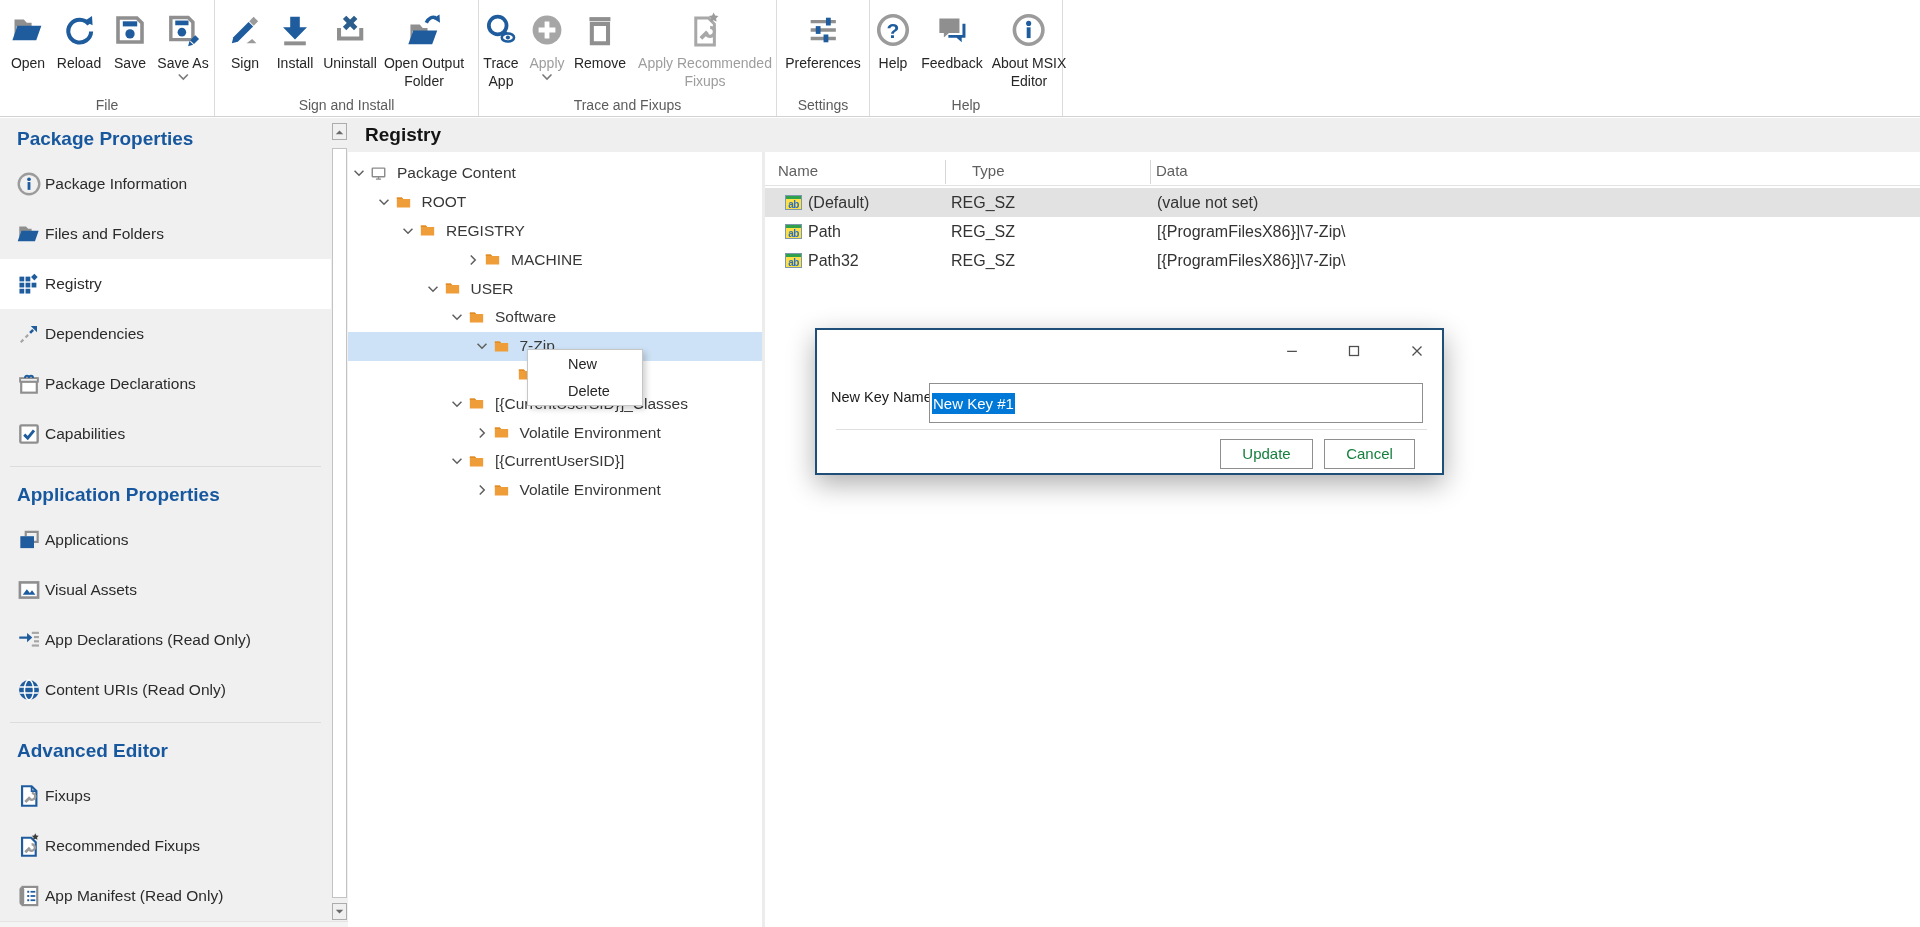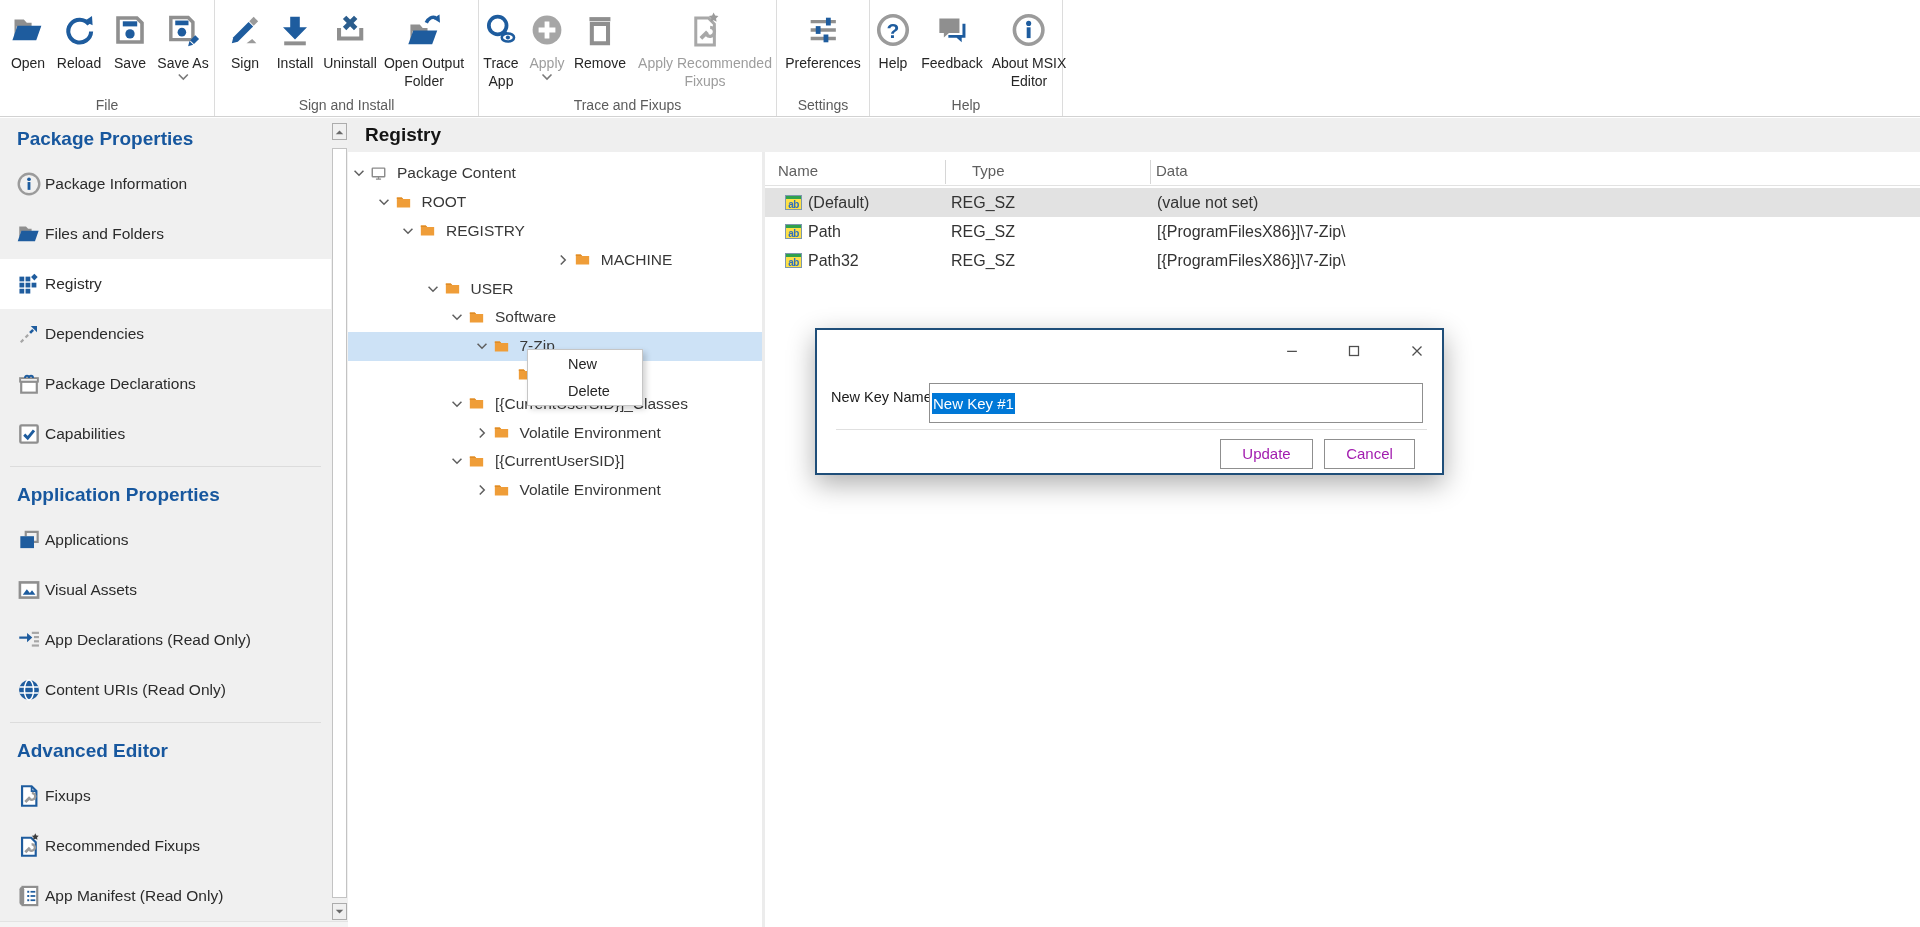--- a/index.html
+++ b/index.html
@@ -75,21 +75,21 @@
   
   #dialog { position:absolute; left:815px; top:328px; width:629px; height:147px; background:#fff;
             border:2px solid #1f4e79; box-shadow:0 9px 26px rgba(0,0,0,0.32); z-index:10; }
   .wctl { position:absolute; top:12px; width:18px; height:18px; }
   #dlg-label { position:absolute; left:14px; top:59px; font-size:14.5px; color:#1a1a1a; }
   #dlg-input { position:absolute; left:112px; top:53px; width:494px; height:40px; border:1px solid #8f8f8f;
                background:#fff; display:flex; align-items:center; padding-left:2px; }
   #dlg-sel { background:#0078d7; color:#fff; font-size:15px; padding:2px 1px; }
   #dlg-sep { position:absolute; left:19px; top:99px; width:591px; height:1px; background:#e0e0e0; }
   .dbtn { position:absolute; top:109px; height:30px; background:#fff; border:1px solid #8f8f8f;
-          font-size:15px; color:#a21caf; text-align:center; line-height:28px; }
+          font-size:15px; color:#15803d; text-align:center; line-height:28px; }
   #btn-update { left:403px; width:93px; }
   #btn-cancel { left:507px; width:91px; }
 </style>
 </head>
 <body>
 
 <div id="ribbon">
     <div class="rgroup" style="left: 0px; width: 215px;">
       <div class="rbtn" style="left: 28px;">
         <span class="ricon icn">
@@ -489,21 +489,21 @@
         </svg>
       </span>
       <span class="ticn icn">
         <svg viewBox="0 0 24 24">
           <path d="M2.6 4.8h7l2 2.4h9.8v12H2.6z" fill="#EF9D38"></path>
           <path d="M2.6 4.8h7l2 2.4H2.6z" fill="#df8c26"></path>
         </svg>
       </span>
       <span class="tlabel">REGISTRY</span>
     </div>
-    <div class="trow" style="padding-left: 117px; justify-content: center;">
+    <div class="trow" style="padding-left: 117px;">
       <span class="tchev icn">
         <svg viewBox="0 0 18 18">
           <path d="M6.5 4l5 5-5 5" fill="none" stroke="#5f5f5f" stroke-width="1.7"></path>
         </svg>
       </span>
       <span class="ticn icn">
         <svg viewBox="0 0 24 24">
           <path d="M2.6 4.8h7l2 2.4h9.8v12H2.6z" fill="#EF9D38"></path>
           <path d="M2.6 4.8h7l2 2.4H2.6z" fill="#df8c26"></path>
         </svg>

